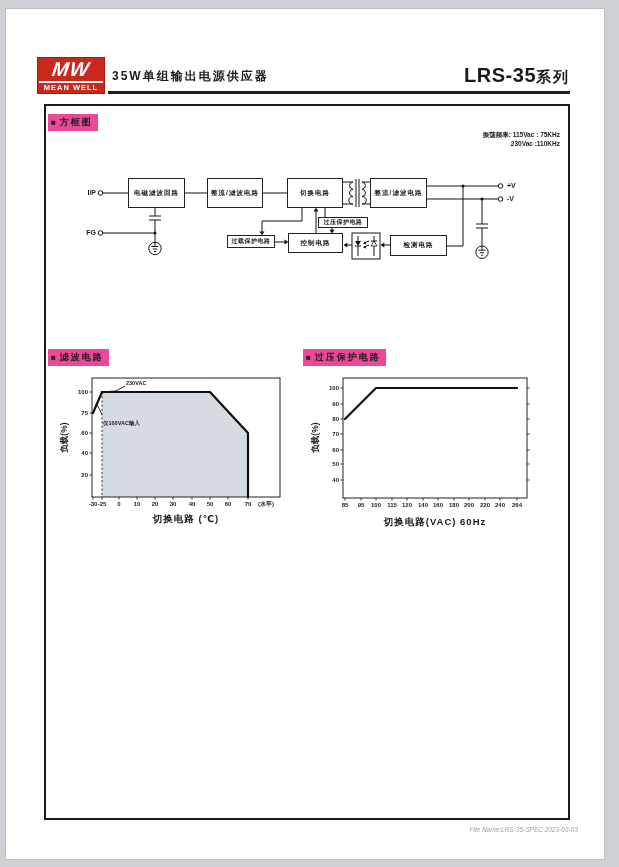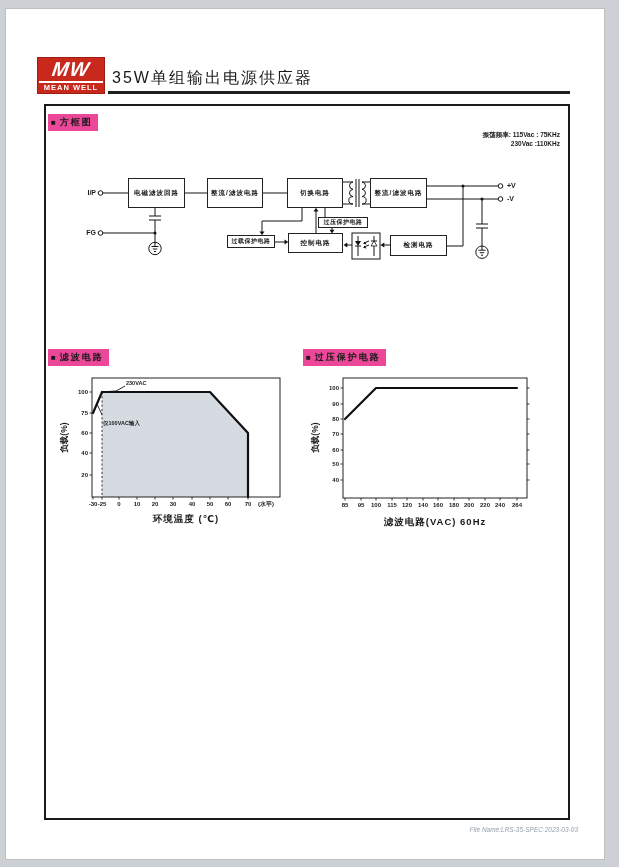--- a/index.html
+++ b/index.html
@@ -7,21 +7,21 @@
          font-family:"Liberation Sans","DejaVu Sans",sans-serif;color:#1a1a1a;}
   .page-bg{position:absolute;left:5px;top:8px;width:600px;height:852px;background:#ffffff;
            border:1px solid #bfbfbf;box-sizing:border-box;}
   
   .logo{position:absolute;left:37px;top:57px;width:68px;height:37px;background:#c9281c;
         border:1px solid #9e1d10;box-sizing:border-box;text-align:center;}
   .logo-mw{display:block;color:#fff;font-weight:bold;font-style:italic;font-size:20px;
            line-height:23px;letter-spacing:1px;transform:skewX(-8deg);}
   .logo-sep{display:block;height:2px;background:#fff;margin:0 1px;}
   .logo-brand{display:block;color:#fff;font-weight:bold;font-size:7.5px;line-height:10px;letter-spacing:1px;}
-  .doc-title{position:absolute;left:112px;top:68px;font-size:16px;font-weight:normal;letter-spacing:2px;}
+  .doc-title{position:absolute;left:112px;top:68px;font-size:12px;font-weight:bold;letter-spacing:2px;}
   .series{position:absolute;left:430px;top:64px;width:140px;text-align:right;white-space:nowrap;}
   .series-name{font-size:20px;font-weight:bold;letter-spacing:0.5px;}
   .series-suffix{font-size:15px;font-weight:bold;letter-spacing:2px;}
   .head-rule{position:absolute;left:108px;top:91px;width:462px;height:2.5px;background:#1f1f1f;}
   
   .frame{position:absolute;left:44px;top:104px;width:526px;height:716px;border:2px solid #1a1a1a;box-sizing:border-box;}
   .sec{position:absolute;background:#ec4899;padding:2px 5px 2px 3px;font-size:9px;font-weight:bold;
        letter-spacing:2px;white-space:nowrap;}
   .sec .mk{font-size:8px;letter-spacing:0;margin-right:4px;}
   .osc{position:absolute;left:400px;top:130px;width:160px;text-align:right;font-size:6.5px;
@@ -48,20 +48,21 @@
 <div class="stage">
 
   <div class="page-bg"></div>
 
   <div class="logo">
     <span class="logo-mw">MW</span>
     <span class="logo-sep"></span>
     <span class="logo-brand">MEAN WELL</span>
   </div>
   <div class="doc-title">35W单组输出电源供应器</div>
+  <div class="series"><span class="series-name">LRS-35</span><span class="series-suffix">系列</span></div>
   <div class="head-rule"></div>
 
   <div class="frame"></div>
 
   <div class="sec" style="left:48px;top:114px;"><span class="mk">■</span><span>方框图</span></div>
   <div class="sec" style="left:48px;top:349px;"><span class="mk">■</span><span>滤波电路</span></div>
   <div class="sec" style="left:303px;top:349px;"><span class="mk">■</span><span>过压保护电路</span></div>
 
   <div class="osc">
     <div><span>振荡频率:</span> <span>115Vac : 75KHz</span></div>
@@ -191,23 +192,23 @@
       <line x1="527" y1="450" x2="529.5" y2="450" stroke="#222" stroke-width="0.9"></line>
       <line x1="340.5" y1="464" x2="343" y2="464" stroke="#222" stroke-width="0.9"></line>
       <line x1="527" y1="464" x2="529.5" y2="464" stroke="#222" stroke-width="0.9"></line>
       <line x1="340.5" y1="480" x2="343" y2="480" stroke="#222" stroke-width="0.9"></line>
       <line x1="527" y1="480" x2="529.5" y2="480" stroke="#222" stroke-width="0.9"></line>
     </svg>
 
   <span class="anno" style="left:126px;top:380px;">230VAC</span>
   <span class="anno" style="left:103px;top:420px;">仅100VAC输入</span>
   <span class="axis-y" style="left:24px;top:432px;">负载(%)</span>
-  <div class="axis-x" style="left:116px;top:513px;width:140px;">环境温度 (℃)</div>
+  <div class="axis-x" style="left:116px;top:513px;width:140px;">切换电路 (℃)</div>
   <span class="axis-y" style="left:275px;top:432px;">负载(%)</span>
-  <div class="axis-x" style="left:365px;top:516px;width:140px;">滤波电路(VAC) 60Hz</div>
+  <div class="axis-x" style="left:365px;top:516px;width:140px;">切换电路(VAC) 60Hz</div>
 
   <div class="footer">File Name:LRS-35-SPEC 2023-03-03</div>
 
 <span class="tick-label" style="left: 84px; top: 501px; width: 18px; text-align: center;">-30</span>
     <span class="tick-label" style="left: 93px; top: 501px; width: 18px; text-align: center;">-25</span>
     <span class="tick-label" style="left: 110px; top: 501px; width: 18px; text-align: center;">0</span>
     <span class="tick-label" style="left: 128px; top: 501px; width: 18px; text-align: center;">10</span>
     <span class="tick-label" style="left: 146px; top: 501px; width: 18px; text-align: center;">20</span>
     <span class="tick-label" style="left: 164px; top: 501px; width: 18px; text-align: center;">30</span>
     <span class="tick-label" style="left: 183px; top: 501px; width: 18px; text-align: center;">40</span>

